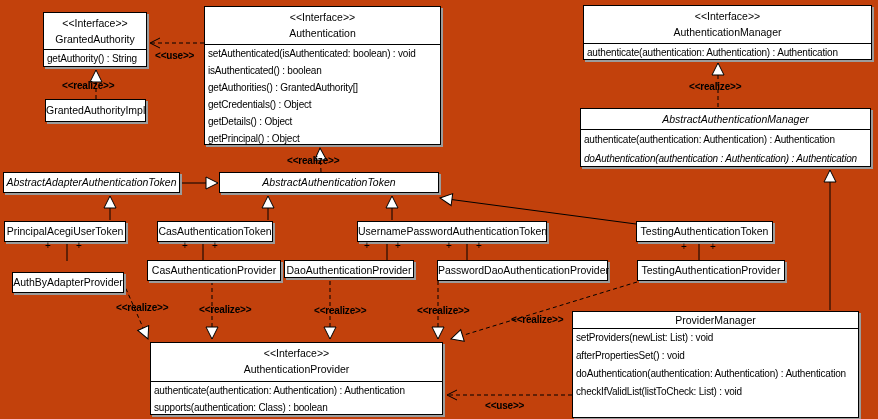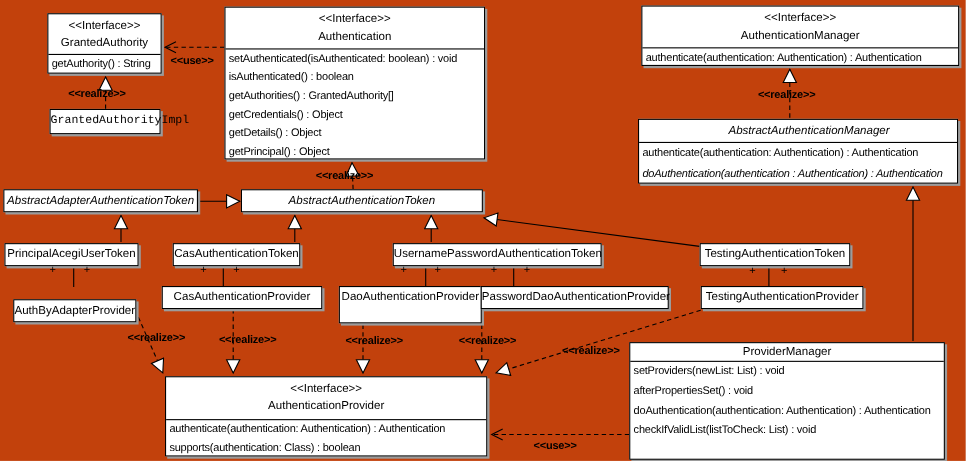--- a/index.html
+++ b/index.html
@@ -66,21 +66,21 @@
 
   <div class="cls ga" style="left:43px;top:12px;width:104px;height:55px;">
     <div class="hdr" style="height:36px;">
       <div class="stereo">&lt;&lt;Interface&gt;&gt;</div>
       <div class="cname">GrantedAuthority</div>
     </div>
     <div class="m">getAuthority() : String</div>
   </div>
 
   <div class="cls one" style="left:45px;top:99px;width:101px;height:23px;">
-    <div class="cname" style="line-height:21px;text-align:center;font-family:Liberation Mono, monospace;">GrantedAuthorityImpl</div>
+    <div class="cname" style="line-height:21px;text-align:center;">GrantedAuthorityImpl</div>
   </div>
 
   <div class="cls" style="left:204px;top:6px;width:237px;height:139px;">
     <div class="hdr" style="height:37px;">
       <div class="stereo">&lt;&lt;Interface&gt;&gt;</div>
       <div class="cname">Authentication</div>
     </div>
     <div class="m">setAuthenticated(isAuthenticated: boolean) : void</div>
     <div class="m">isAuthenticated() : boolean</div>
     <div class="m">getAuthorities() : GrantedAuthority[]</div>
@@ -126,25 +126,25 @@
   </div>
 
   <div class="cls one" style="left:636px;top:221px;width:137px;height:21px;">
     <div class="cname">TestingAuthenticationToken</div>
   </div>
 
   <div class="cls one" style="left:12px;top:272px;width:112px;height:21px;">
     <div class="cname">AuthByAdapterProvider</div>
   </div>
 
-  <div class="cls one" style="left:147px;top:260px;width:146px;height:21px;">
+  <div class="cls one" style="left:147px;top:260px;width:134px;height:21px;">
     <div class="cname">CasAuthenticationProvider</div>
   </div>
 
-  <div class="cls one" style="left:308px;top:260px;width:130px;height:34px;">
+  <div class="cls one" style="left:284px;top:260px;width:130px;height:18px;">
     <div class="cname">DaoAuthenticationProvider</div>
   </div>
 
   <div class="cls one" style="left:437px;top:260px;width:171px;height:21px;">
     <div class="cname">PasswordDaoAuthenticationProvider</div>
   </div>
 
   <div class="cls one" style="left:637px;top:260px;width:148px;height:21px;">
     <div class="cname">TestingAuthenticationProvider</div>
   </div>

